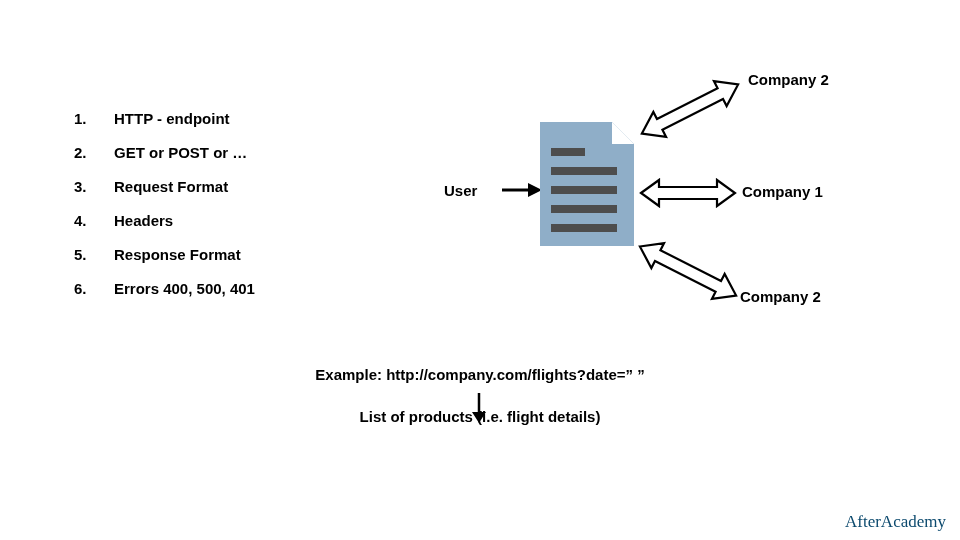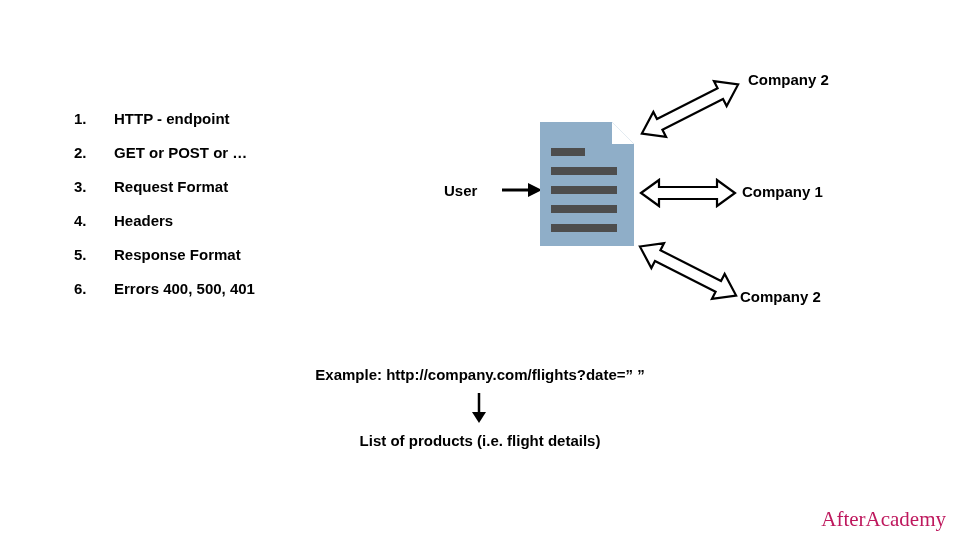--- a/index.html
+++ b/index.html
@@ -141,36 +141,36 @@
   .down-arrow {
     position: absolute;
     left: 464px;
     top: 392px;
     width: 30px;
     height: 32px;
   }
   .result {
     position: absolute;
     left: 180px;
-    top: 432px;
+    top: 408px;
     width: 600px;
     text-align: center;
     font-size: 15px;
     font-weight: bold;
     color: #000000;
   }
 
   
   .watermark {
     position: absolute;
     right: 14px;
     bottom: 8px;
     font-family: "Liberation Serif", serif;
-    font-size: 21px;
-    color: #be185d;
+    font-size: 17px;
+    color: #0c4a6e;
   }
 </style>
 </head>
 <body>
 
 <div id="slide">
 
   <div class="list">
     <div class="list-item">
       <span class="list-num">1.</span>

